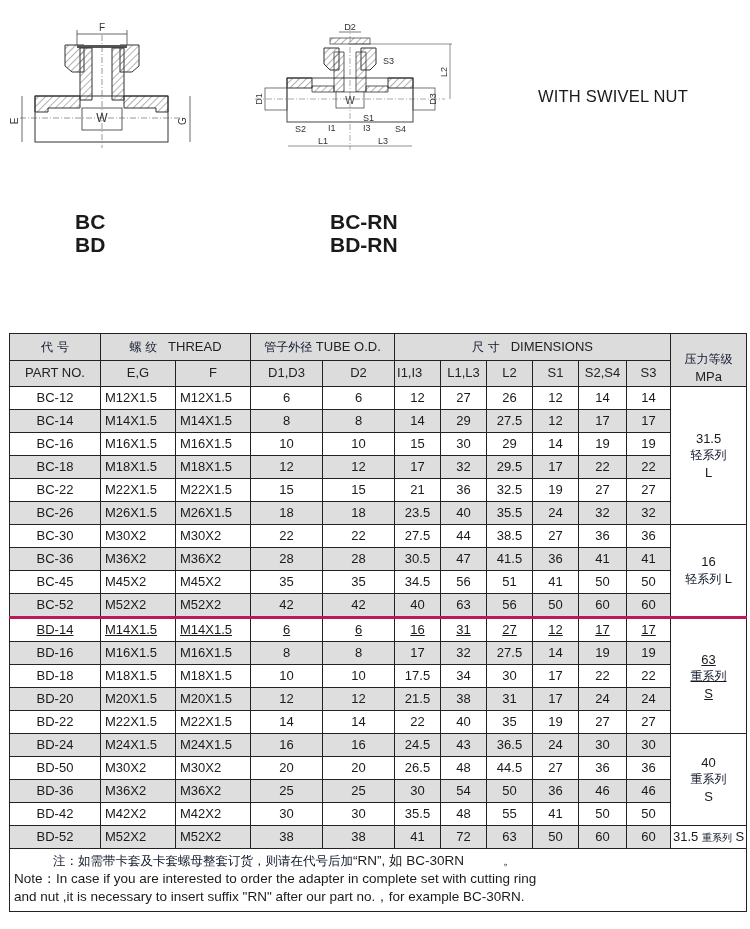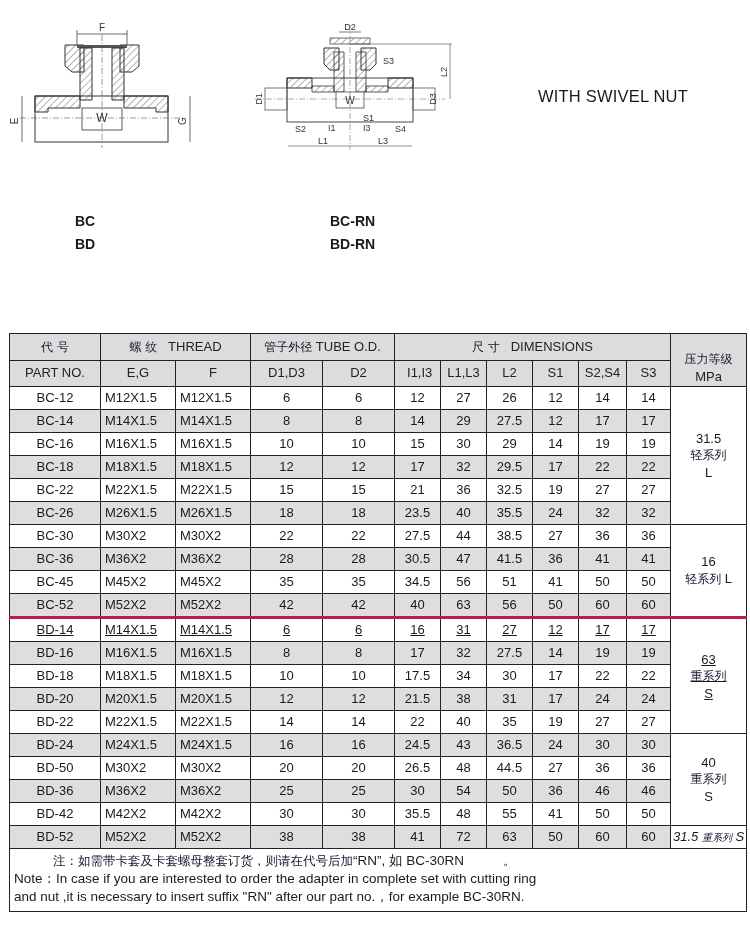--- a/index.html
+++ b/index.html
@@ -1,31 +1,31 @@
 <!DOCTYPE html>
 <html><head>
 <meta charset="utf-8">
 <style>
   html, body { margin:0; padding:0; background:#fff; }
   body { width:750px; height:929px; position:relative; overflow:hidden; font-family:"Liberation Sans", sans-serif; color:#1a1a1a; }
   .drawing { position:absolute; }
   .title { position:absolute; left:488px; top:86px; width:250px; text-align:center; font-size:16.5px; line-height:21px; letter-spacing:0.2px; }
-  .model { position:absolute; font-weight:bold; font-size:14px; line-height:23px; }
+  .model { position:absolute; font-weight:bold; font-size:21px; line-height:23px; }
   table.spec { position:absolute; left:9px; top:333px; border-collapse:collapse; table-layout:fixed; width:737px; font-size:13px; }
   table.spec td { border:1.5px solid #222; text-align:center; padding:0; height:22px; line-height:20px; white-space:nowrap; overflow:hidden; }
   table.spec tr.hdr td { background:#dcdcdc; color:#222; }
   table.spec tr.g td { background:#dedede; }
   table.spec tr.w td { background:#fff; }
   table.spec td.pr { background:#fff !important; line-height:17px; font-size:13px; }
-  table.spec td.l { text-align:left; padding-left:12px; }
+  table.spec td.l { text-align:left; padding-left:2px; }
   table.spec tr.sep td { border-top:3px solid #be185d;text-decoration:underline; }
   .cn { color:#0f172a; font-family:"DejaVu Serif", serif; font-size:12px; }
   .note { text-align:left !important; padding:3px 3px 5px 4px !important; line-height:18px !important; font-size:13.5px; white-space:normal !important; background:#fff; height:auto !important; }
   .note .cn { font-size:12.5px;margin-left:39px; }
-  .small { font-size:10.5px;font-style:italic; }
+  .small { font-size:10.5px; }
 </style>
 </head>
 <body>
 
 <svg class="drawing" style="left:0;top:0" width="250" height="180" viewBox="0 0 250 180">
   <defs>
     <pattern id="hatch" width="5" height="5" patternUnits="userSpaceOnUse" patternTransform="rotate(45)">
       <line x1="0" y1="0" x2="0" y2="5" stroke="#666" stroke-width="1"></line>
     </pattern>
   </defs>

